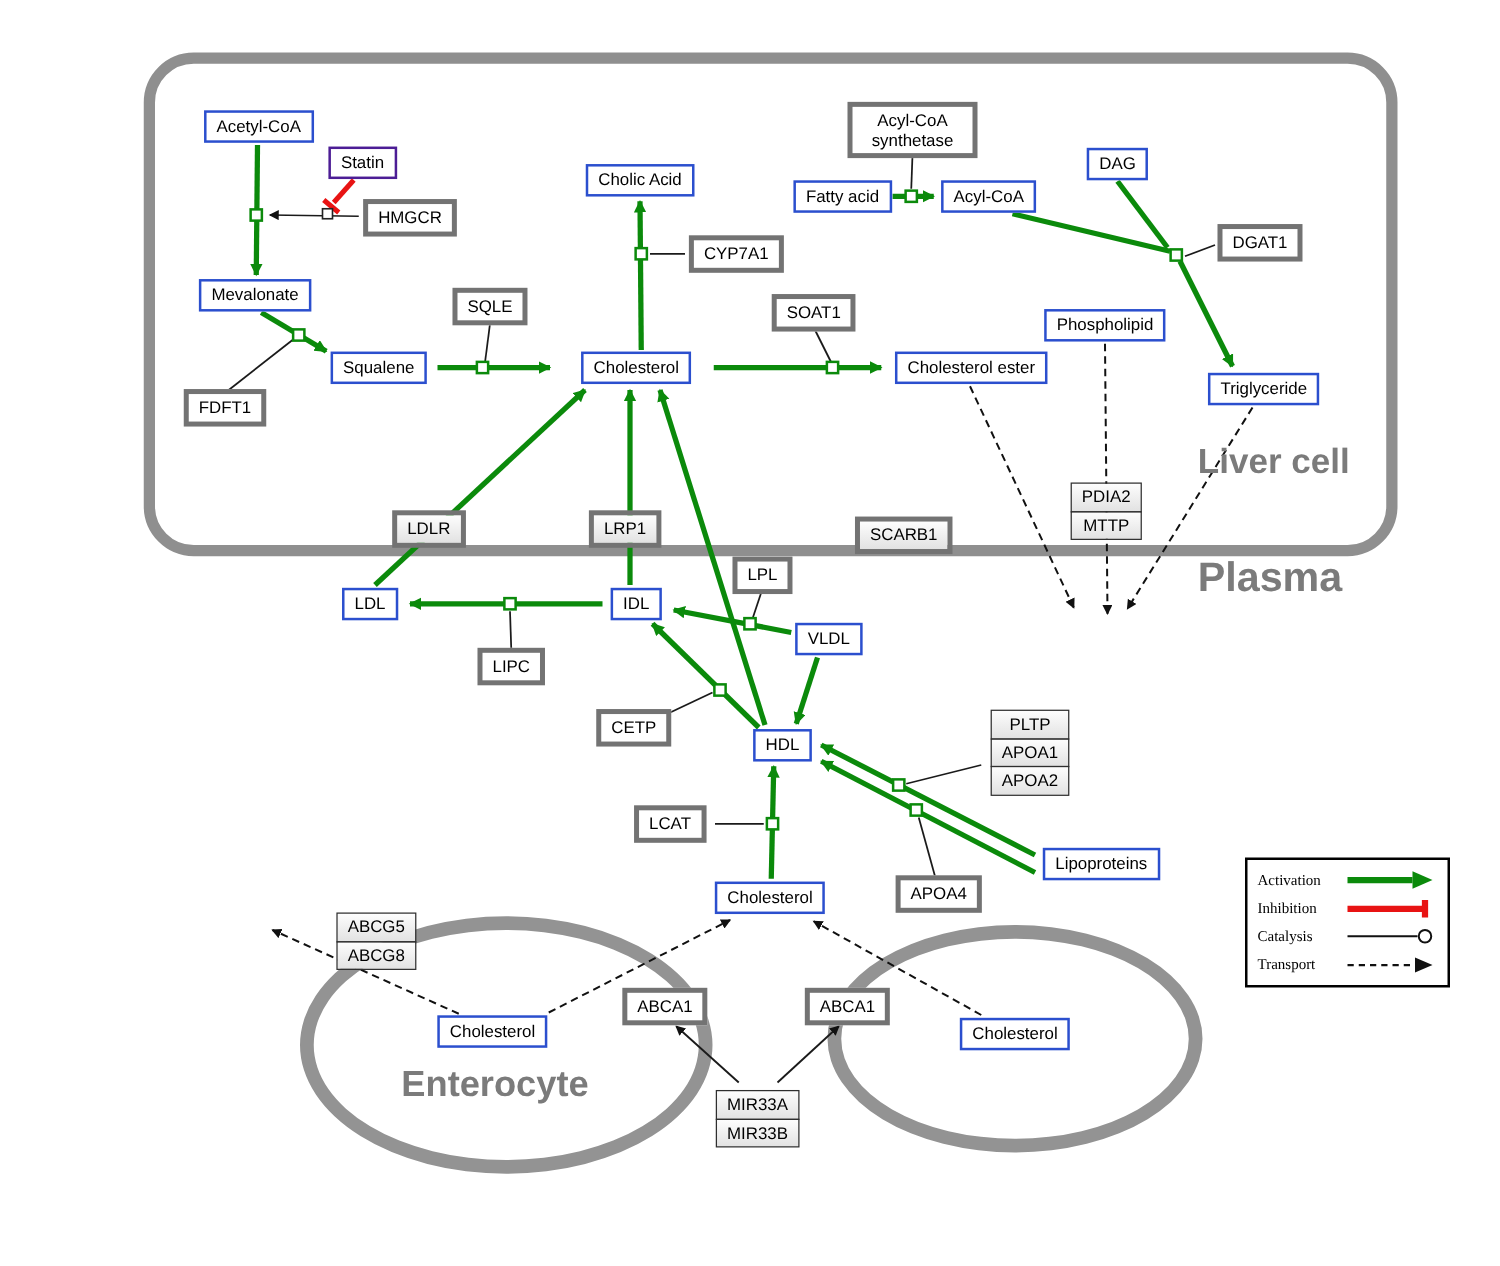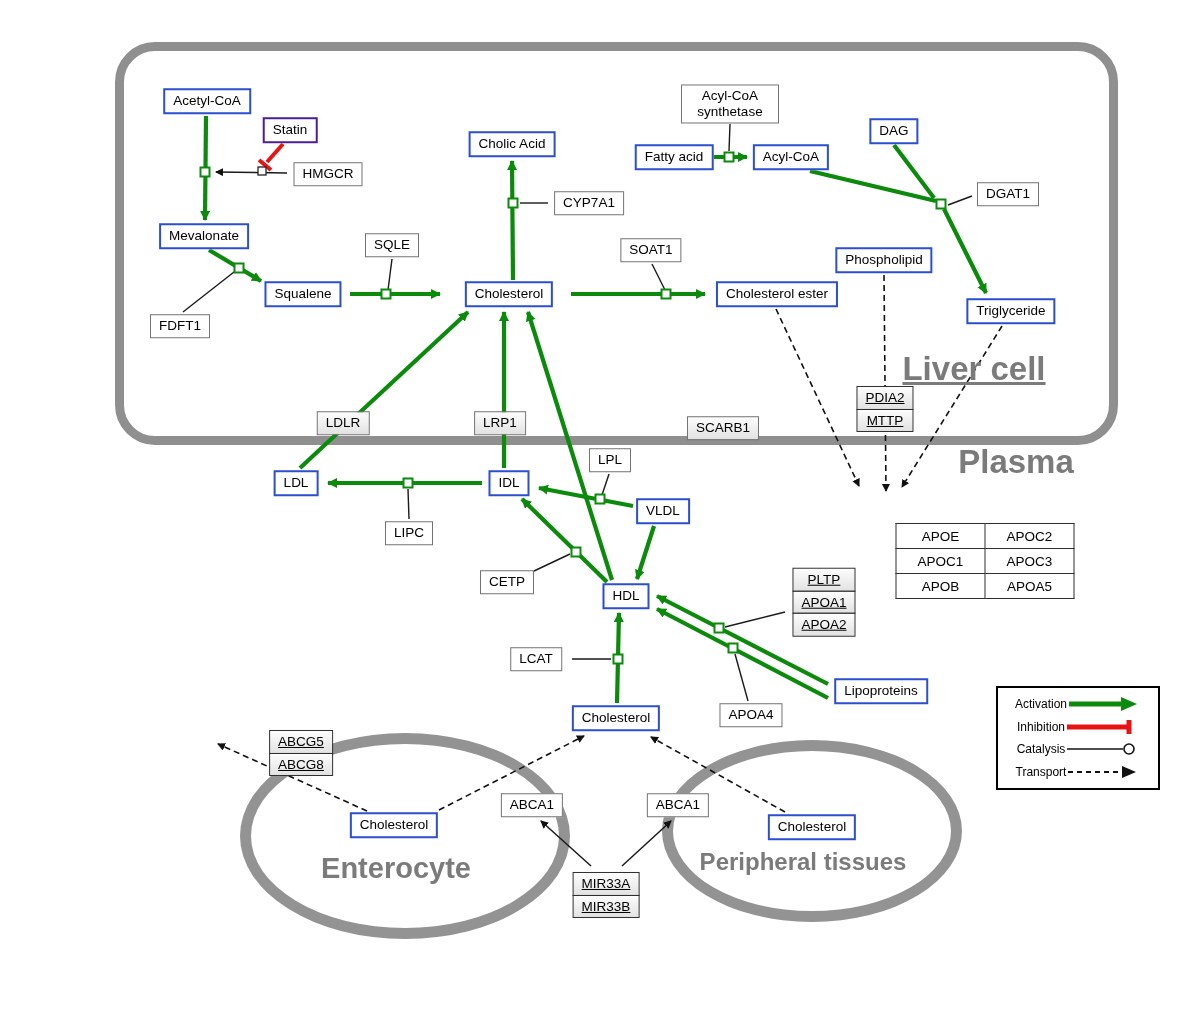--- a/index.html
+++ b/index.html
@@ -5,62 +5,61 @@
   html,body{margin:0;padding:0;background:#fff;}
   #canvas{position:relative;width:1200px;height:1013px;background:#fff;overflow:hidden;
           font-family:"Liberation Sans",sans-serif;}
   .region{position:absolute;z-index:0;background:transparent;}
   .liver{left:115px;top:42px;width:985px;height:385px;border:9px solid #8f8f8f;border-radius:40px;}
   .ellipse{border:11px solid #939393;border-radius:50%;}
   .enterocyte{left:240px;top:733px;width:308px;height:184px;}
   .peripheral{left:662px;top:740px;width:278px;height:160px;}
   .region-label{position:absolute;transform:translate(-50%,-50%);z-index:2;color:#7b7b7b;
                 font-weight:bold;white-space:nowrap;}
-  .lbl-liver{left:974px;top:369px;font-size:33px;text-decoration:underline;}
+  .lbl-liver{left:1019px;top:369px;font-size:28px;}
   .lbl-plasma{left:1016px;top:462px;font-size:33px;}
   .lbl-enterocyte{left:396px;top:868px;font-size:29px;}
   .lbl-peripheral{left:803px;top:862px;font-size:24px;}
   svg.edges{position:absolute;left:0;top:0;z-index:1;}
   .node{position:absolute;transform:translate(-50%,-50%);z-index:3;background:#fff;
-        border:1px solid #737373;padding:3px 8px;font-size:13.5px;color:#000;
+        border:4px solid #737373;padding:3px 8px;font-size:13.5px;color:#000;
         white-space:nowrap;text-align:center;line-height:1.15;}
   .entity{border:2px solid #2b4fce;}
   .statin{border:2px solid #4c1d95;}
   .carrier{background:linear-gradient(#fdfdfd,#e2e2e2);}
   .wrap2{white-space:normal;width:86px;padding:3px 5px;}
   .stack{position:absolute;transform:translate(-50%,-50%);z-index:3;display:flex;
          flex-direction:column;}
   .stack .cell{background:#fff;border:1px solid #2f2f2f;padding:3px 8px;font-size:13.5px;
                text-align:center;white-space:nowrap;line-height:1.15;}
   .stack .cell + .cell{margin-top:-1px;}
-  .stack.carrier-stack{background:transparent;text-decoration:underline;}
+  .stack.carrier-stack{background:transparent;}
   .stack.carrier-stack .cell{background:linear-gradient(#fdfdfd,#e2e2e2);}
   table.apo{position:absolute;left:985px;top:561px;transform:translate(-50%,-50%);z-index:3;
             border-collapse:collapse;background:#fff;}
   table.apo td{border:1px solid #2f2f2f;width:80px;height:24px;text-align:center;
                font-size:13.5px;padding:0 4px;}
   .legend{position:absolute;left:996px;top:686px;width:164px;height:104px;z-index:4;
           background:#fff;border:2px solid #000;box-sizing:border-box;padding:5px 8px;
           display:flex;flex-direction:column;justify-content:space-around;}
-  .legend .row{display:flex;align-items:center;justify-content:center;}
+  .legend .row{display:flex;align-items:center;justify-content:space-between;font-family:Liberation Serif, serif;}
   .legend .row span{font-size:12px;color:#000;}
 </style>
 </head>
 <body>
 
 <div id="canvas">
 
   <div class="region liver"></div>
   <div class="region ellipse enterocyte"></div>
   <div class="region ellipse peripheral"></div>
 
   <div class="region-label lbl-liver">Liver cell</div>
   <div class="region-label lbl-plasma">Plasma</div>
   <div class="region-label lbl-enterocyte">Enterocyte</div>
-  <div class="region-label lbl-peripheral">Peripheral tissues</div>
 
   <svg class="edges" width="1200" height="1013">
     <defs>
       <marker id="ga" markerUnits="userSpaceOnUse" markerWidth="14" markerHeight="14" refX="9" refY="5" orient="auto">
         <path d="M0,0 L10,5 L0,10 z" fill="#0b8a0b"></path>
       </marker>
       <marker id="ba" markerUnits="userSpaceOnUse" markerWidth="10" markerHeight="10" refX="7" refY="4" orient="auto">
         <path d="M0,0 L8,4 L0,8 z" fill="#111"></path>
       </marker>
     </defs>
@@ -195,36 +194,20 @@
   <div class="stack carrier-stack" style="left:301px;top:753px">
     <div class="cell">ABCG5</div>
     <div class="cell">ABCG8</div>
   </div>
 
   <div class="stack carrier-stack" style="left:606px;top:895px">
     <div class="cell">MIR33A</div>
     <div class="cell">MIR33B</div>
   </div>
 
-  <table class="apo">
-    <tbody>
-        <tr>
-      <td>APOE</td>
-      <td>APOC2</td>
-    </tr>
-    <tr>
-      <td>APOC1</td>
-      <td>APOC3</td>
-    </tr>
-    <tr>
-      <td>APOB</td>
-      <td>APOA5</td>
-    </tr>
-  </tbody>
-    </table>
 
   <div class="legend">
     <div class="row">
       <span>Activation</span>
       <svg width="74" height="18">
         <line x1="2" y1="9" x2="54" y2="9" stroke="#0b8a0b" stroke-width="5"></line>
         <polygon points="54,2 70,9 54,16" fill="#0b8a0b"></polygon>
       </svg>
     </div>
     <div class="row">

